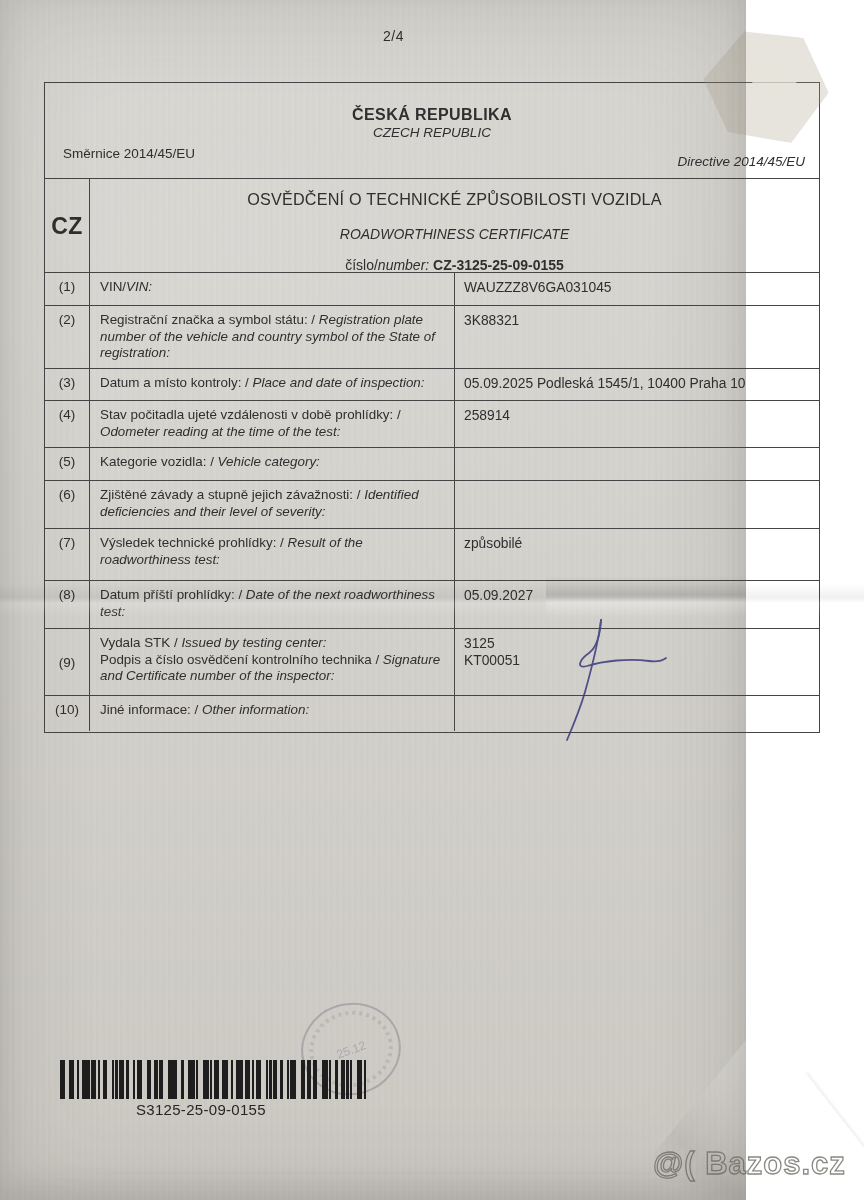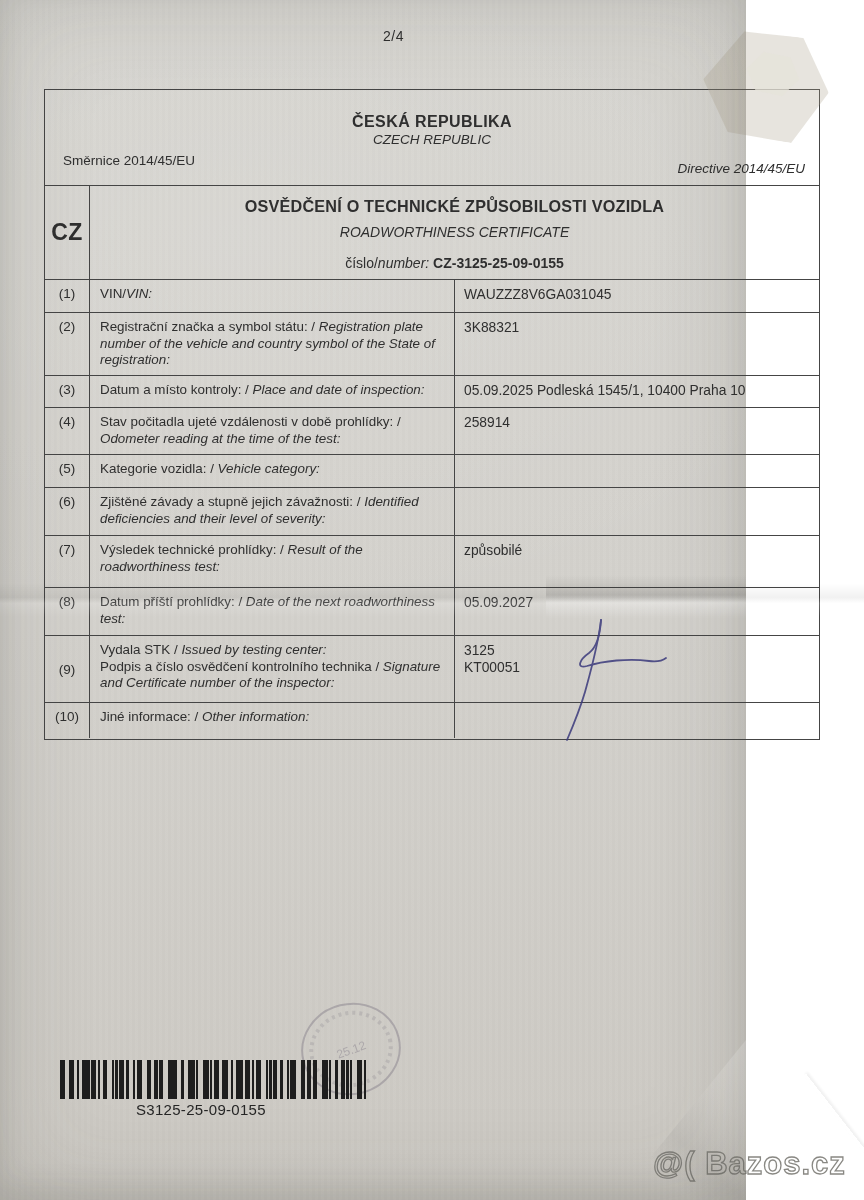--- a/index.html
+++ b/index.html
@@ -18,34 +18,34 @@
   .crease-h2{position:absolute;right:0;top:575px;width:200px;height:44px;pointer-events:none;
     background:linear-gradient(to bottom, rgba(0,0,0,0) 0%, rgba(0,0,0,.10) 45%, rgba(255,255,255,.22) 62%, rgba(0,0,0,0) 100%);}
   .fold-br{position:absolute;right:0;bottom:0;width:130px;height:160px;pointer-events:none;
     clip-path:polygon(100% 0,100% 100%,0 100%);
     background:linear-gradient(223deg, rgba(255,255,255,.26) 0%, rgba(255,255,255,.08) 30%, rgba(0,0,0,.05) 58%, rgba(0,0,0,0) 75%);}
   .fold-line{position:absolute;left:772px;top:1140px;width:170px;height:3px;pointer-events:none;
     transform:rotate(52deg);background:rgba(255,255,255,.32);box-shadow:0 -2px 3px rgba(0,0,0,.07);}
   
   .pagenum{position:absolute;left:383px;top:28px;font-size:14px;letter-spacing:.5px;}
   
-  .sheet{position:absolute;left:44px;top:89px;width:776px;height:651px;
+  .sheet{position:absolute;left:44px;top:82px;width:776px;height:651px;
     border:1.6px solid #454545;box-sizing:border-box;}
   .sheet *{box-sizing:border-box;}
   .country-box{position:relative;height:96px;border-bottom:1.6px solid #454545;text-align:center;}
   .country-name{padding-top:23px;font-size:16px;font-weight:bold;letter-spacing:.4px;}
   .country-name-en{font-size:13.5px;font-style:italic;margin-top:1px;}
   .directive-cs{position:absolute;left:18px;bottom:17px;font-size:13.5px;}
   .directive-en{position:absolute;right:14px;bottom:9px;font-size:13.5px;font-style:italic;}
   .title-row{display:grid;grid-template-columns:45px 1fr;height:94px;border-bottom:1.6px solid #454545;}
   .cz-cell{border-right:1.6px solid #454545;display:flex;align-items:center;justify-content:center;
     font-size:23px;font-weight:bold;letter-spacing:.5px;}
   .title-cell{text-align:center;padding-top:11px;}
-  .cert-title{font-size:16.2px;font-weight:bold;letter-spacing:.2px;}
-  .cert-subtitle{font-size:14px;font-style:italic;margin-top:8px;}
+  .cert-title{font-size:16.2px;font-weight:normal;letter-spacing:.2px;}
+  .cert-subtitle{font-size:14px;font-style:italic;margin-top:17px;}
   .cert-number-line{font-size:14px;margin-top:15px;}
   .cert-number-line .en{font-style:italic;}
   .cert-number-line b{font-weight:bold;}
   
   .row{display:grid;grid-template-columns:45px 365px 1fr;border-bottom:1.6px solid #454545;}
   .row:last-child{border-bottom:none;}
   .cnum{border-right:1.6px solid #454545;text-align:center;padding-top:6px;font-size:13.5px;}
   .clabel{border-right:1.6px solid #454545;padding:6px 8px 4px 10px;font-size:13.4px;line-height:16.5px;}
   .clabel .en{font-style:italic;}
   .cvalue{padding:6px 8px 4px 9px;font-size:13.8px;line-height:17px;}

